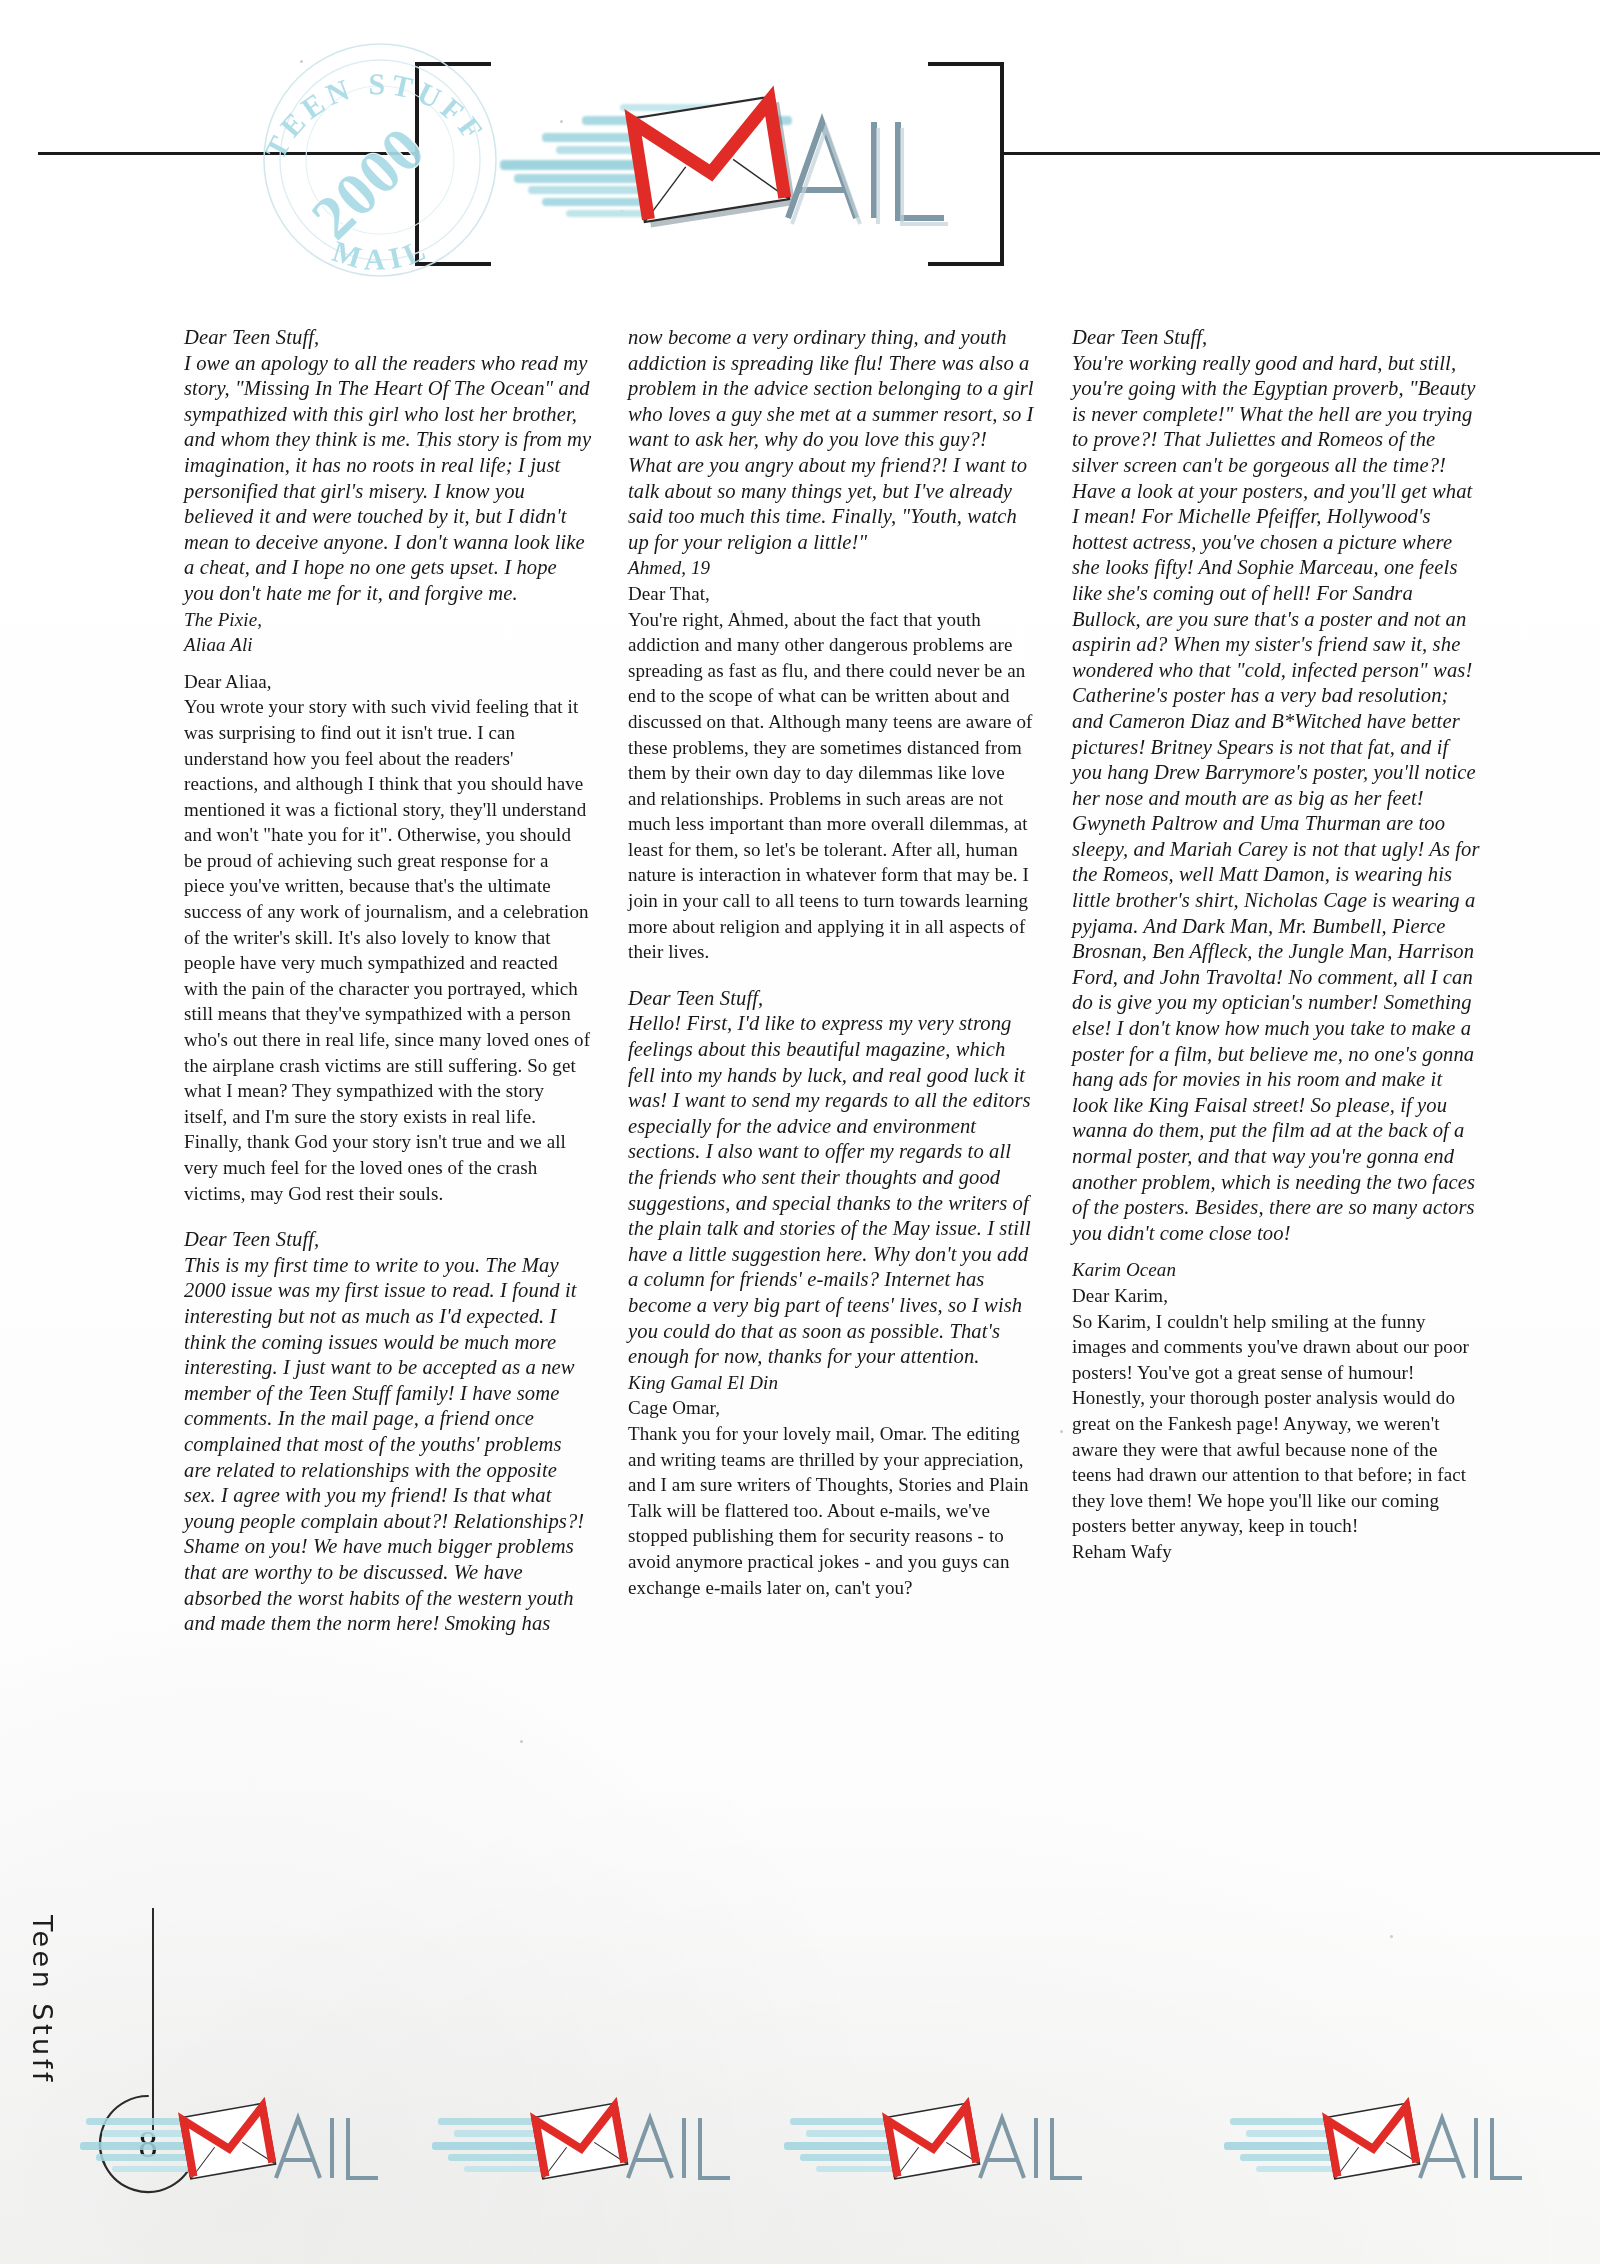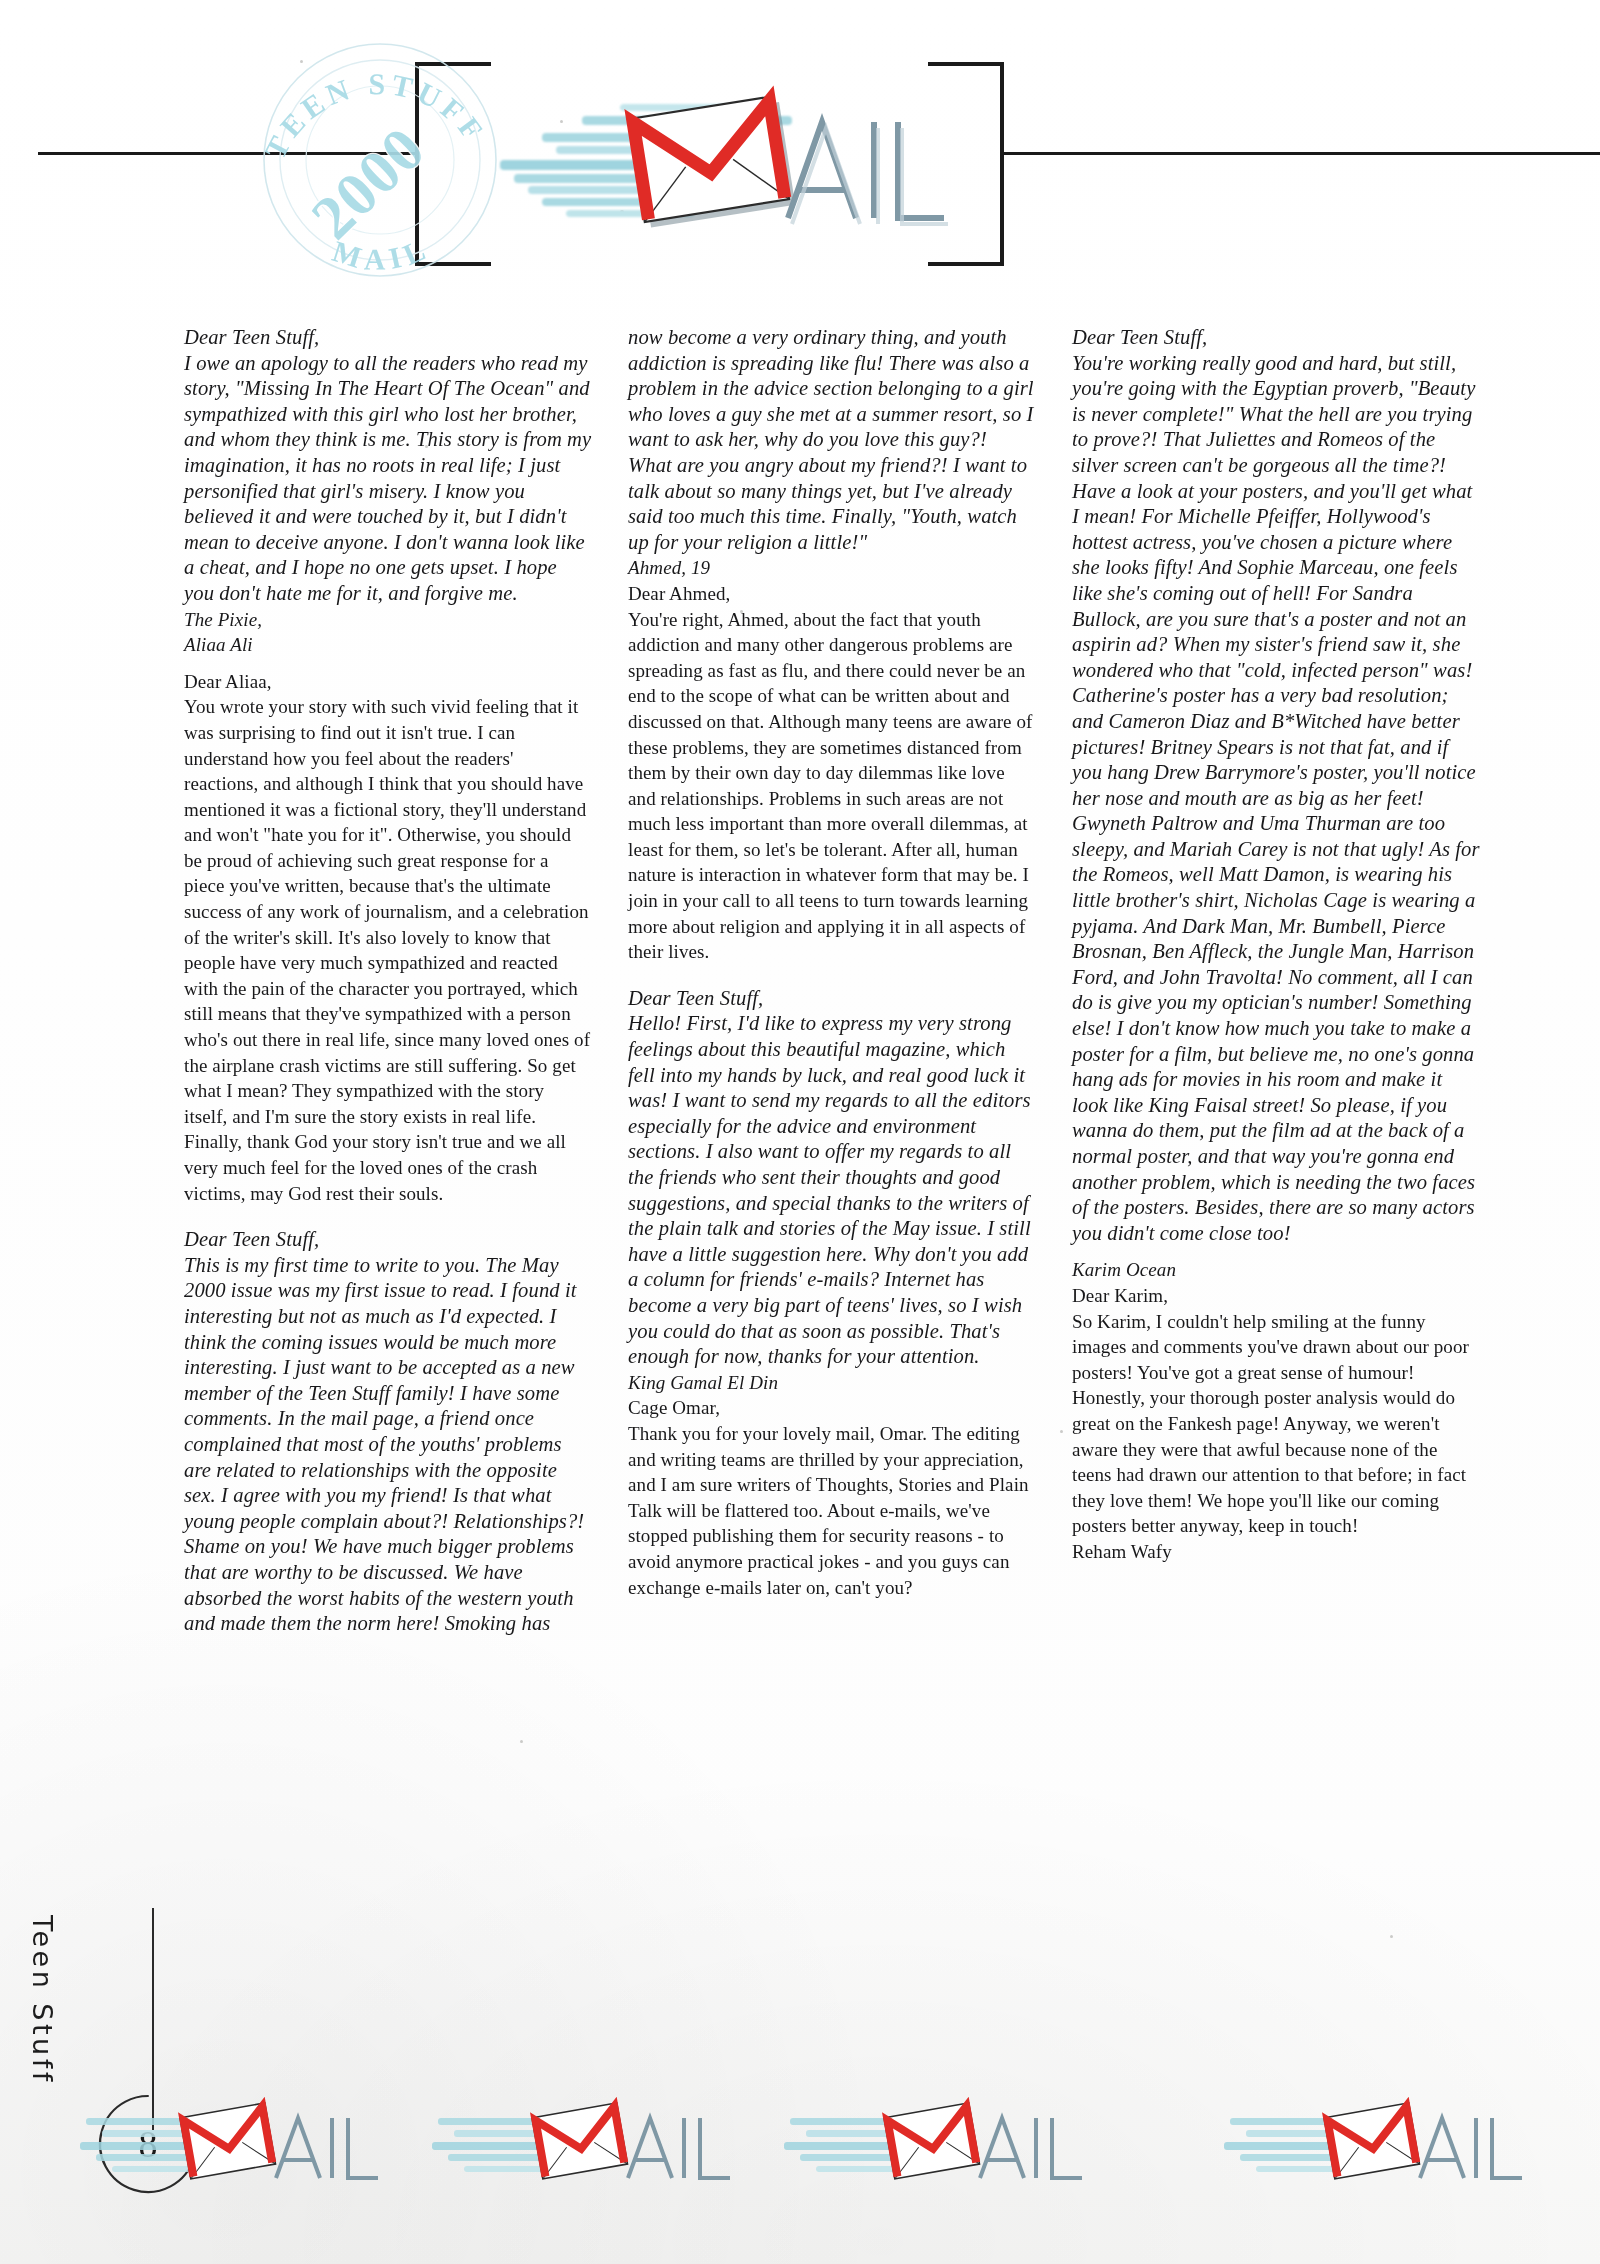--- a/index.html
+++ b/index.html
@@ -273,21 +273,21 @@
     <p>Dear Aliaa,</p>
     <p>You wrote your story with such vivid feeling that it was surprising to find out it isn't true. I can understand how you feel about the readers' reactions, and although I think that you should have mentioned it was a fictional story, they'll understand and won't "hate you for it". Otherwise, you should be proud of achieving such great response for a piece you've written, because that's the ultimate success of any work of journalism, and a celebration of the writer's skill. It's also lovely to know that people have very much sympathized and reacted with the pain of the character you portrayed, which still means that they've sympathized with a person who's out there in real life, since many loved ones of the airplane crash victims are still suffering. So get what I mean? They sympathized with the story itself, and I'm sure the story exists in real life. Finally, thank God your story isn't true and we all very much feel for the loved ones of the crash victims, may God rest their souls.</p>
     <div class="gap"></div>
     <p class="ital">Dear Teen Stuff,</p>
     <p class="ital">This is my first time to write to you. The May 2000 issue was my first issue to read. I found it interesting but not as much as I'd expected. I think the coming issues would be much more interesting. I just want to be accepted as a new member of the Teen Stuff family! I have some comments. In the mail page, a friend once complained that most of the youths' problems are related to relationships with the opposite sex. I agree with you my friend! Is that what young people complain about?! Relationships?! Shame on you! We have much bigger problems that are worthy to be discussed. We have absorbed the worst habits of the western youth and made them the norm here! Smoking has</p>
   </section>
 
   <section class="col">
     <p class="ital">now become a very ordinary thing, and youth addiction is spreading like flu! There was also a problem in the advice section belonging to a girl who loves a guy she met at a summer resort, so I want to ask her, why do you love this guy?! What are you angry about my friend?! I want to talk about so many things yet, but I've already said too much this time. Finally, "Youth, watch up for your religion a little!"</p>
     <p class="sig">Ahmed, 19</p>
-    <p>Dear Ahmed,</p>
+    <p>Dear That,</p>
     <p>You're right, Ahmed, about the fact that youth addiction and many other dangerous problems are spreading as fast as flu, and there could never be an end to the scope of what can be written about and discussed on that. Although many teens are aware of these problems, they are sometimes distanced from them by their own day to day dilemmas like love and relationships. Problems in such areas are not much less important than more overall dilemmas, at least for them, so let's be tolerant. After all, human nature is interaction in whatever form that may be. I join in your call to all teens to turn towards learning more about religion and applying it in all aspects of their lives.</p>
     <div class="gap"></div>
     <p class="ital">Dear Teen Stuff,</p>
     <p class="ital">Hello! First, I'd like to express my very strong feelings about this beautiful magazine, which fell into my hands by luck, and real good luck it was! I want to send my regards to all the editors especially for the advice and environment sections. I also want to offer my regards to all the friends who sent their thoughts and good suggestions, and special thanks to the writers of the plain talk and stories of the May issue. I still have a little suggestion here. Why don't you add a column for friends' e-mails? Internet has become a very big part of teens' lives, so I wish you could do that as soon as possible. That's enough for now, thanks for your attention.</p>
     <p class="sig">King Gamal El Din</p>
     <p>Cage Omar,</p>
     <p>Thank you for your lovely mail, Omar. The editing and writing teams are thrilled by your appreciation, and I am sure writers of Thoughts, Stories and Plain Talk will be flattered too. About e-mails, we've stopped publishing them for security reasons - to avoid anymore practical jokes - and you guys can exchange e-mails later on, can't you?</p>
   </section>
 
   <section class="col">

